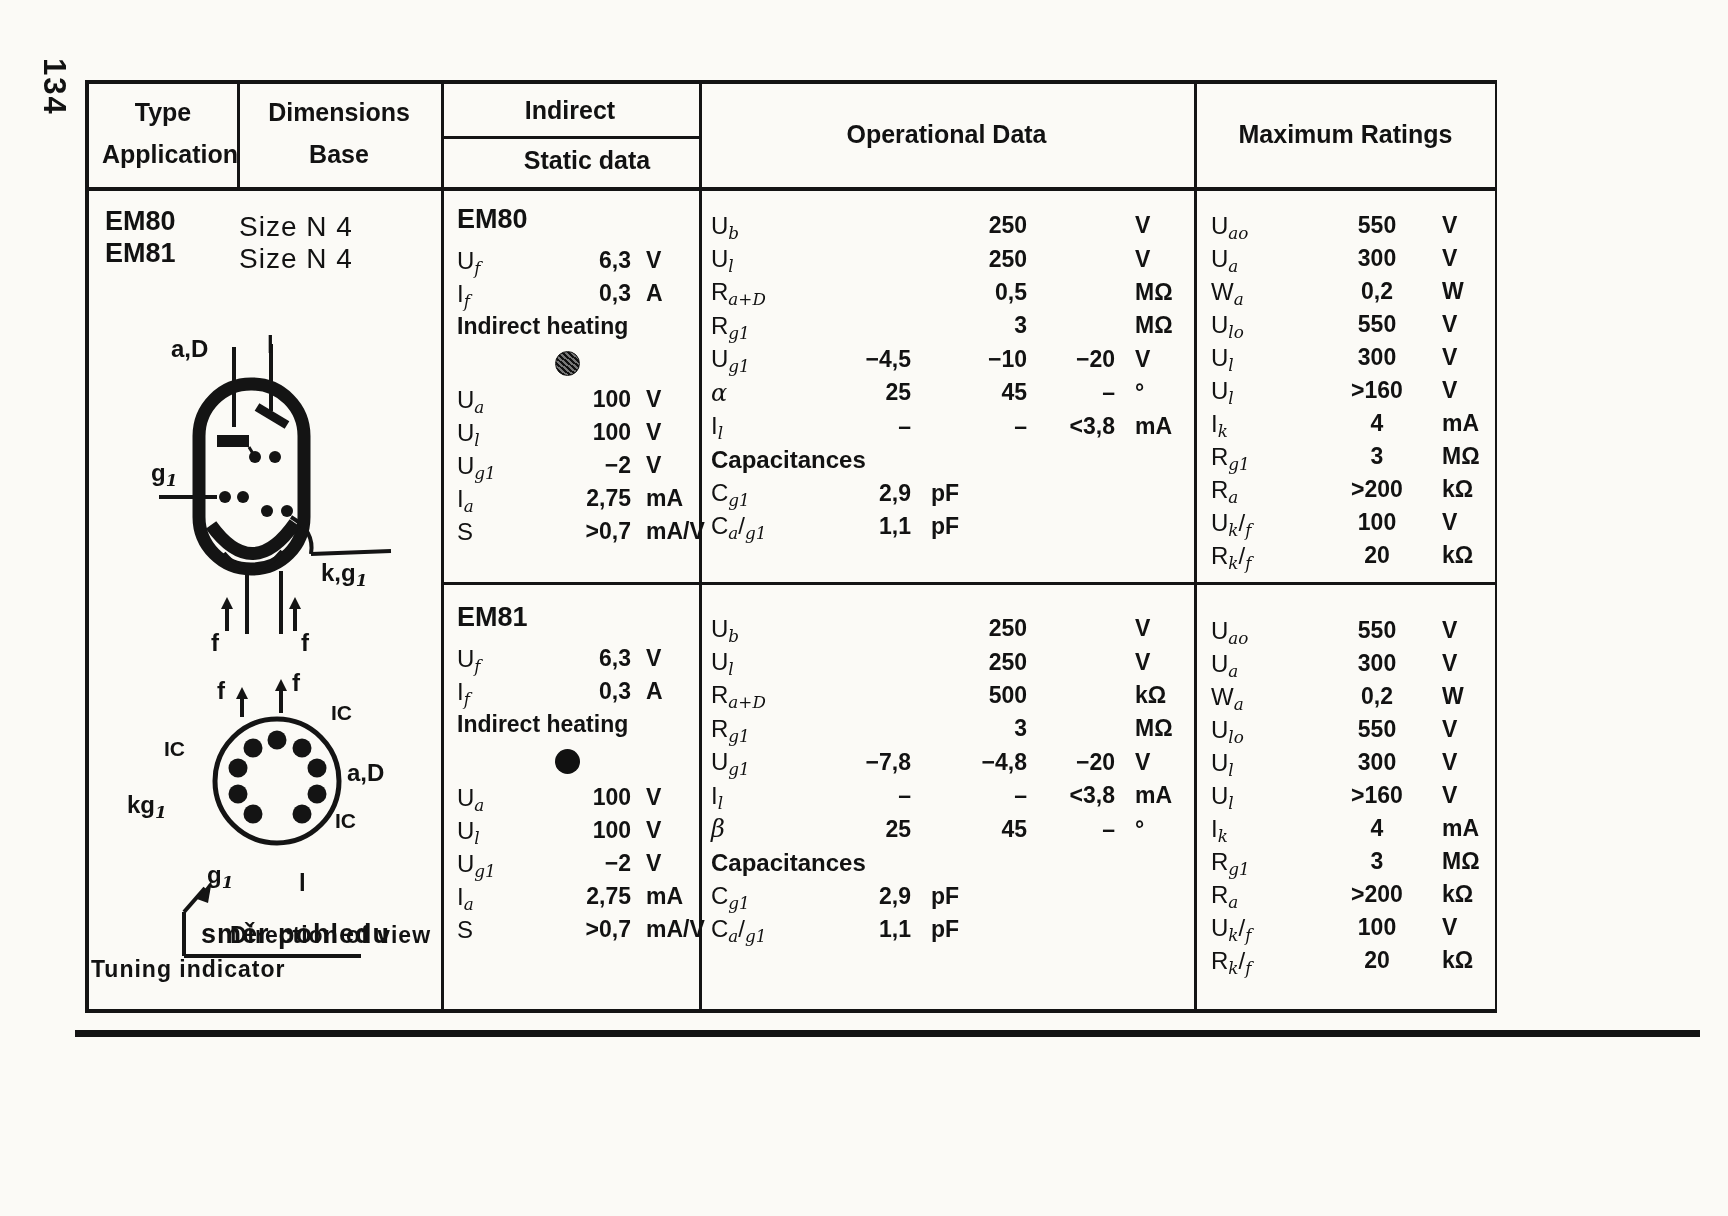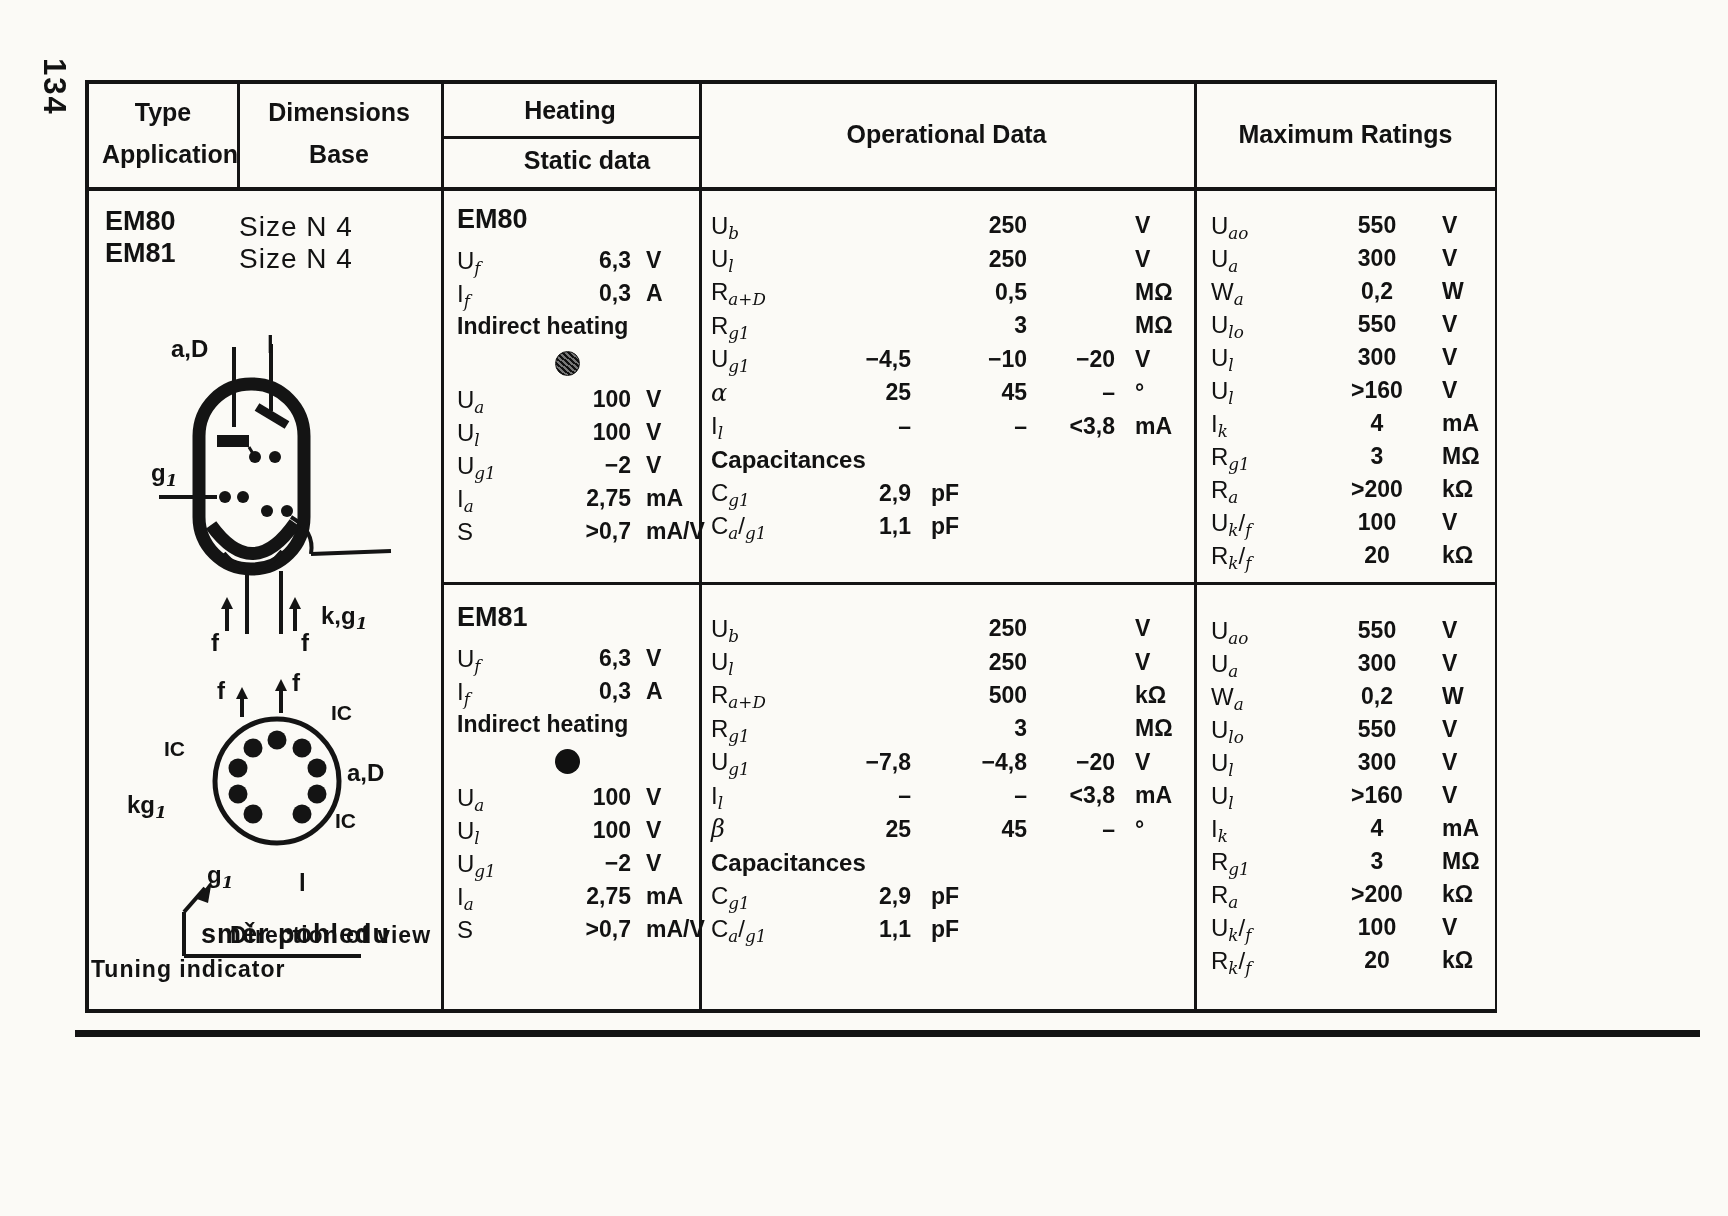--- a/index.html
+++ b/index.html
@@ -68,21 +68,21 @@
   <div class="vline" style="left:610px;"></div>
   <div class="vline" style="left:1105px;"></div>
   <div class="hline" style="top:103px;"></div>
   <div class="abs" style="left:352px;top:52px;width:258px;height:3px;background:#141414;"></div>
   <div class="abs" style="left:352px;top:498px;right:0;height:3px;background:#141414;"></div>
 
   <div class="hdr" style="left:0;top:14px;width:148px;">Type</div>
   <div class="hdr" style="left:7px;top:56px;width:148px;">Application</div>
   <div class="hdr" style="left:148px;top:14px;width:204px;">Dimensions</div>
   <div class="hdr" style="left:148px;top:56px;width:204px;">Base</div>
-  <div class="hdr" style="left:352px;top:12px;width:258px;">Heating</div>
+  <div class="hdr" style="left:352px;top:12px;width:258px;">Indirect</div>
   <div class="hdr" style="left:352px;top:62px;width:258px;margin-left:17px;">Static data</div>
   <div class="hdr" style="left:610px;top:36px;width:495px;">Operational Data</div>
   <div class="hdr" style="left:1105px;top:36px;width:303px;">Maximum Ratings</div>
 
   <div class="tube-type" style="left:16px;top:122px;">EM80</div>
   <div class="tube-type" style="left:16px;top:154px;">EM81</div>
   <div class="tube-size" style="left:150px;top:127px;">Size N 4</div>
   <div class="tube-size" style="left:150px;top:159px;">Size N 4</div>
 
   <div class="diagram" style="left:40px;top:245px;width:330px;height:330px;">
@@ -109,21 +109,21 @@
         <line x1="152" y1="242" x2="152" y2="305" stroke-width="4"></line>
         <line x1="98" y1="302" x2="98" y2="272" stroke-width="4"></line>
         <path d="M92,280 L98,268 L104,280" fill="#141414" stroke="none"></path>
         <line x1="166" y1="302" x2="166" y2="272" stroke-width="4"></line>
         <path d="M160,280 L166,268 L172,280" fill="#141414" stroke="none"></path>
       </g>
     </svg>
     <div class="dlabel" style="left:42px;top:6px;">a,D</div>
     <div class="dlabel" style="left:138px;top:2px;">l</div>
     <div class="dlabel" style="left:22px;top:130px;">g<sub>1</sub></div>
-    <div class="dlabel" style="left:192px;top:230px;margin-top:43px;">k,g<sub>1</sub></div>
+    <div class="dlabel" style="left:192px;top:230px;">k,g<sub>1</sub></div>
     <div class="dlabel" style="left:82px;top:300px;">f</div>
     <div class="dlabel" style="left:172px;top:300px;">f</div>
   </div>
 
   <div class="diagram" style="left:20px;top:585px;width:350px;height:330px;">
     <svg width="350" height="330" viewBox="0 0 350 330">
       <g stroke="#141414" fill="none">
         <circle cx="168" cy="112" r="62" stroke-width="5"></circle>
         <circle cx="144" cy="145" r="9.5" fill="#141414" stroke="none"></circle>
         <circle cx="129" cy="125" r="9.5" fill="#141414" stroke="none"></circle>

